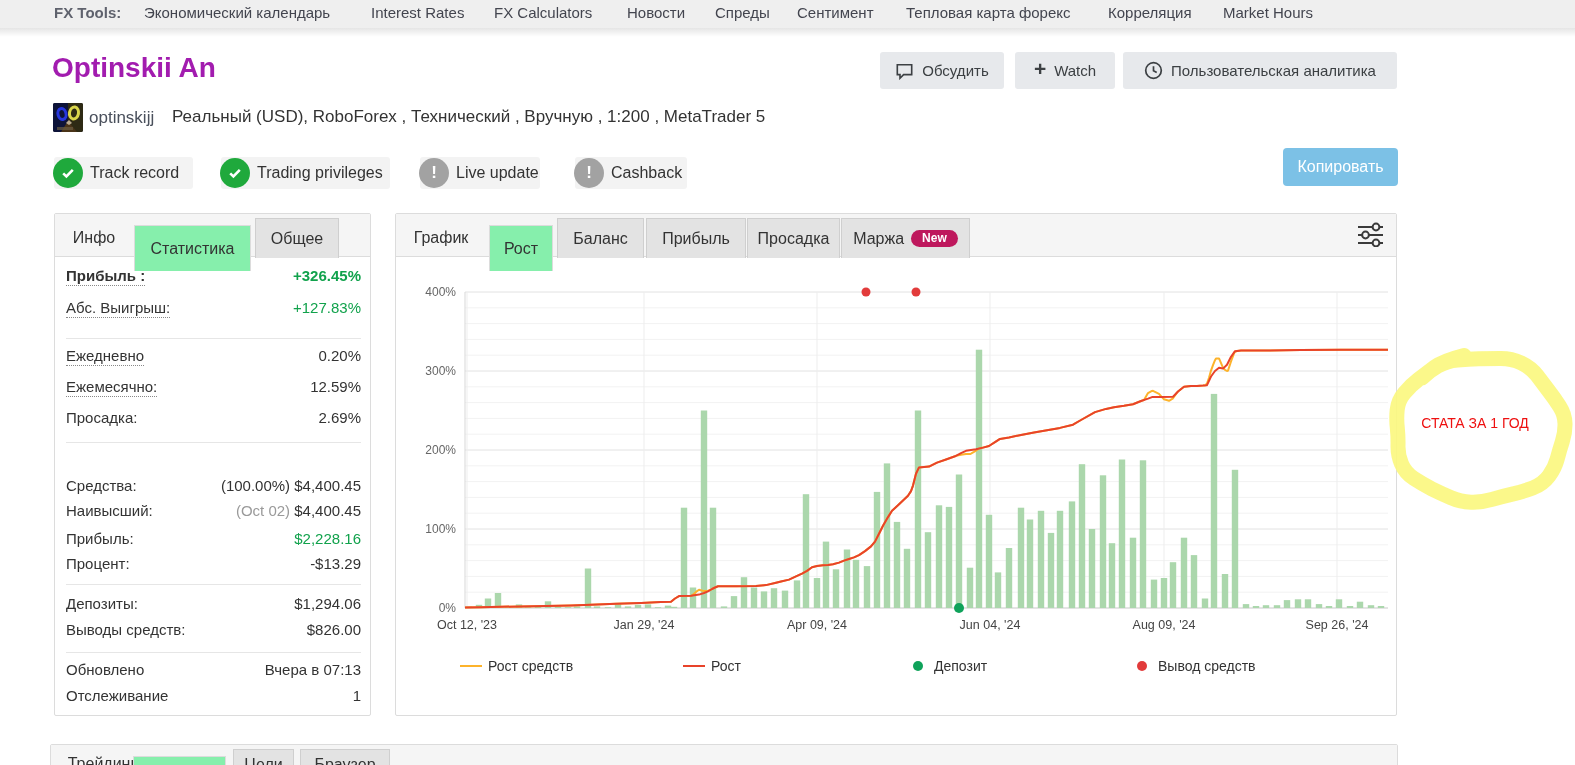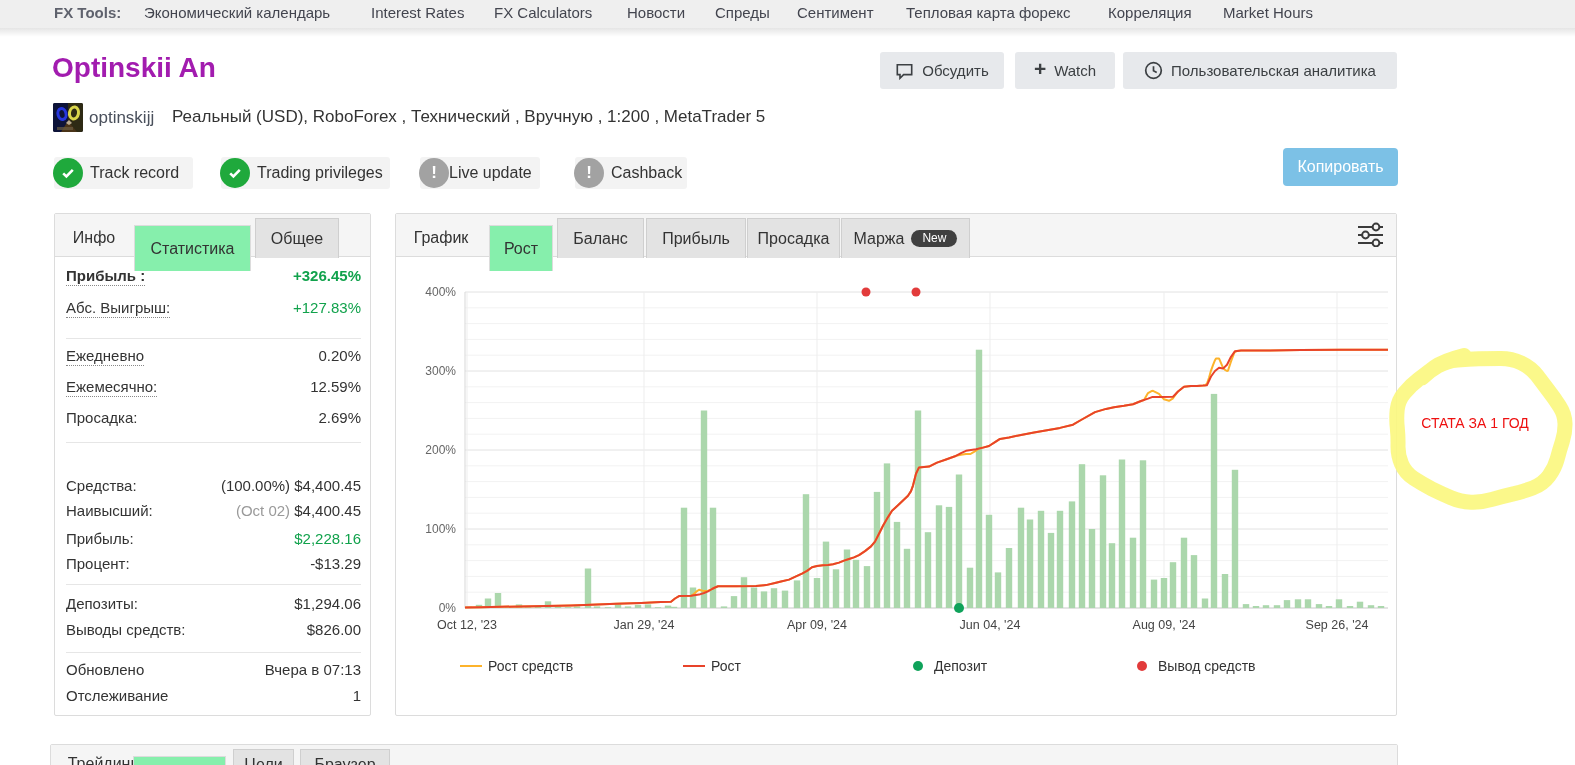--- a/index.html
+++ b/index.html
@@ -23,21 +23,21 @@
 .row{position:absolute;left:11px;right:9px;height:22px;font-size:15px;color:#333}
 .row .lab{position:absolute;left:0;top:0}
 .row .val{position:absolute;right:0;top:0}
 .b{font-weight:bold}
 .du{border-bottom:1px dotted #888;padding-bottom:1px}
 .g{color:#11a24c}
 .gb{color:#11a24c;font-weight:bold}
 .gy{color:#9a9a9a}
 .sep{position:absolute;left:11px;right:9px;height:1px;background:#e6e6e6}
 .chart{position:absolute;left:1px;top:1px}
-.newpill{background:#404040;color:#fff;font-size:12px;font-weight:normal;border-radius:9px;padding:2px 9px;line-height:1.1}
+.newpill{background:#be185d;color:#fff;font-size:12px;font-weight:bold;border-radius:9px;padding:2px 9px;line-height:1.1}
 .ycirc{position:absolute;left:1375px;top:330px}
 .redtxt{position:absolute;left:1419px;top:415px;width:112px;font-size:14px;color:#ee1010;text-align:center;white-space:nowrap}
 svg text{font-family:"Liberation Sans",sans-serif}
 </style></head>
 <body>
 <div class="topnav">
 <span style="left:54px;font-weight:bold;color:#5f626d">FX Tools:</span>
 <span style="left:144px">Экономический календарь</span>
 <span style="left:371px">Interest Rates</span>
 <span style="left:494px">FX Calculators</span>
@@ -92,21 +92,21 @@
       <svg width="16" height="16" viewBox="0 0 16 16">
         <path d="M3.2 8.4 L6.4 11.4 L12.8 4.8" stroke="#fff" stroke-width="2.6" fill="none"></path>
       </svg>
     </div>
 <span style="margin-left:7px">Trading privileges</span>
   </div>
 <div class="badge" style="left:420px;width:120px">
 <div class="bico" style="background:#a2a2a2">
       <span style="color:#fff;font-weight:bold;font-size:17px">!</span>
     </div>
-<span style="margin-left:0">Live update</span>
+<span style="margin-left:7px">Live update</span>
   </div>
 <div class="badge" style="left:575px;width:112px">
 <div class="bico" style="background:#a2a2a2">
       <span style="color:#fff;font-weight:bold;font-size:17px">!</span>
     </div>
 <span style="margin-left:7px">Cashback</span>
   </div>
 
 <div class="copy">Копировать</div>
 

